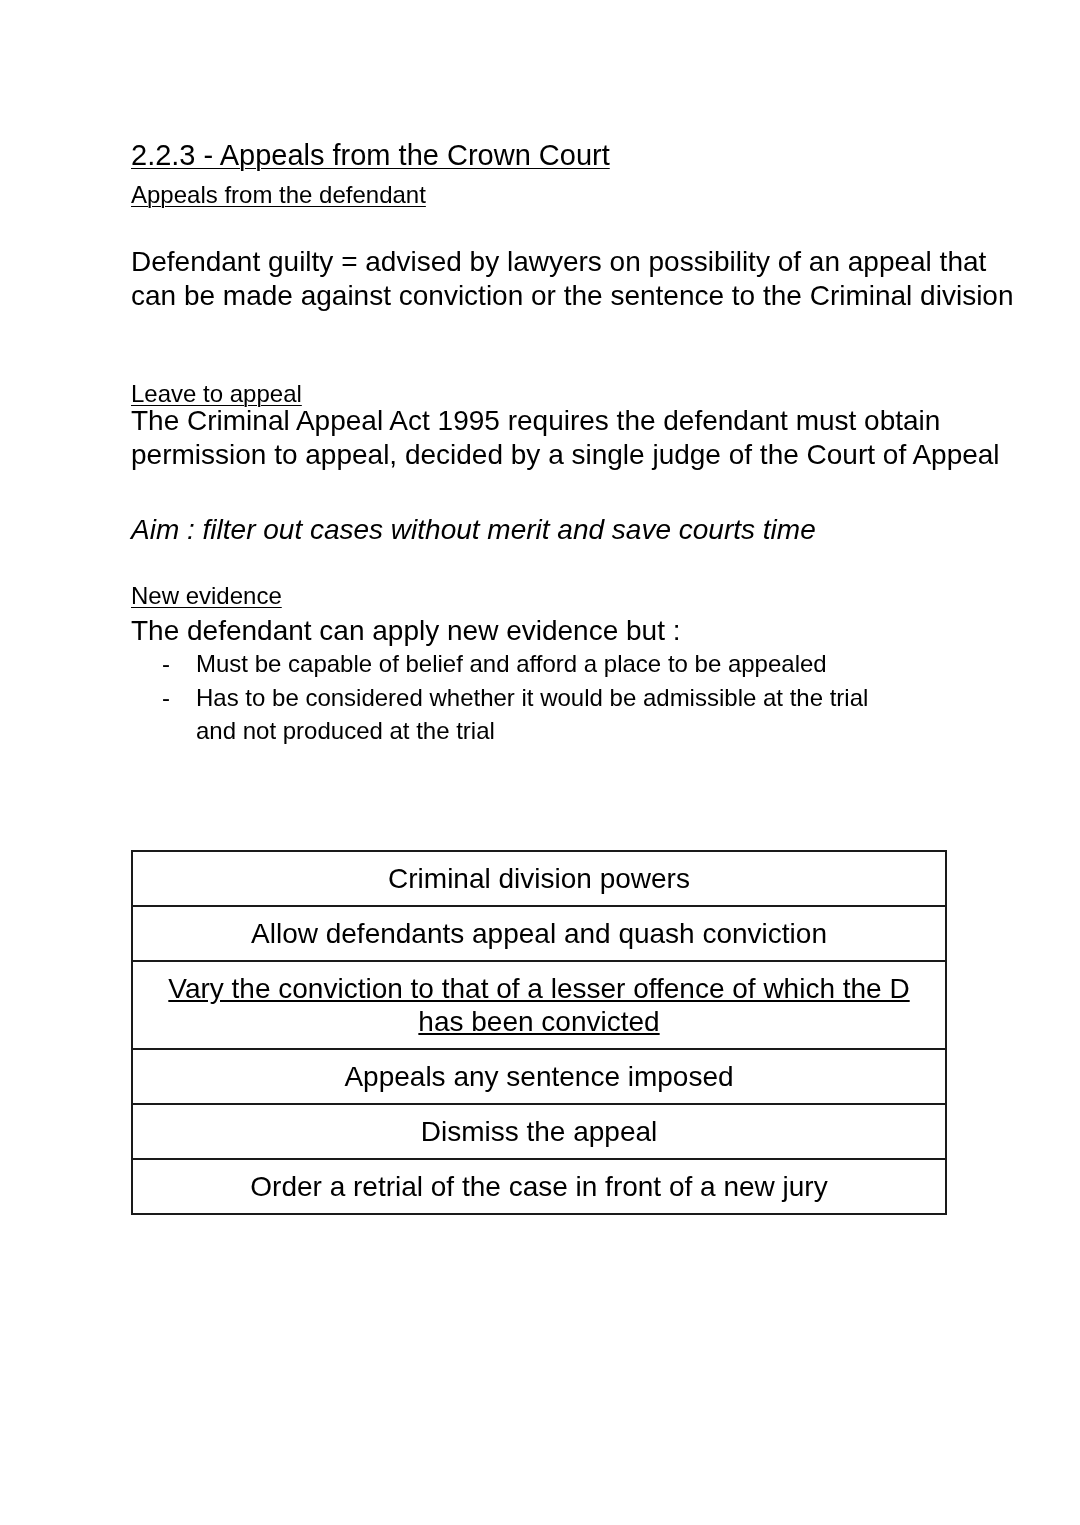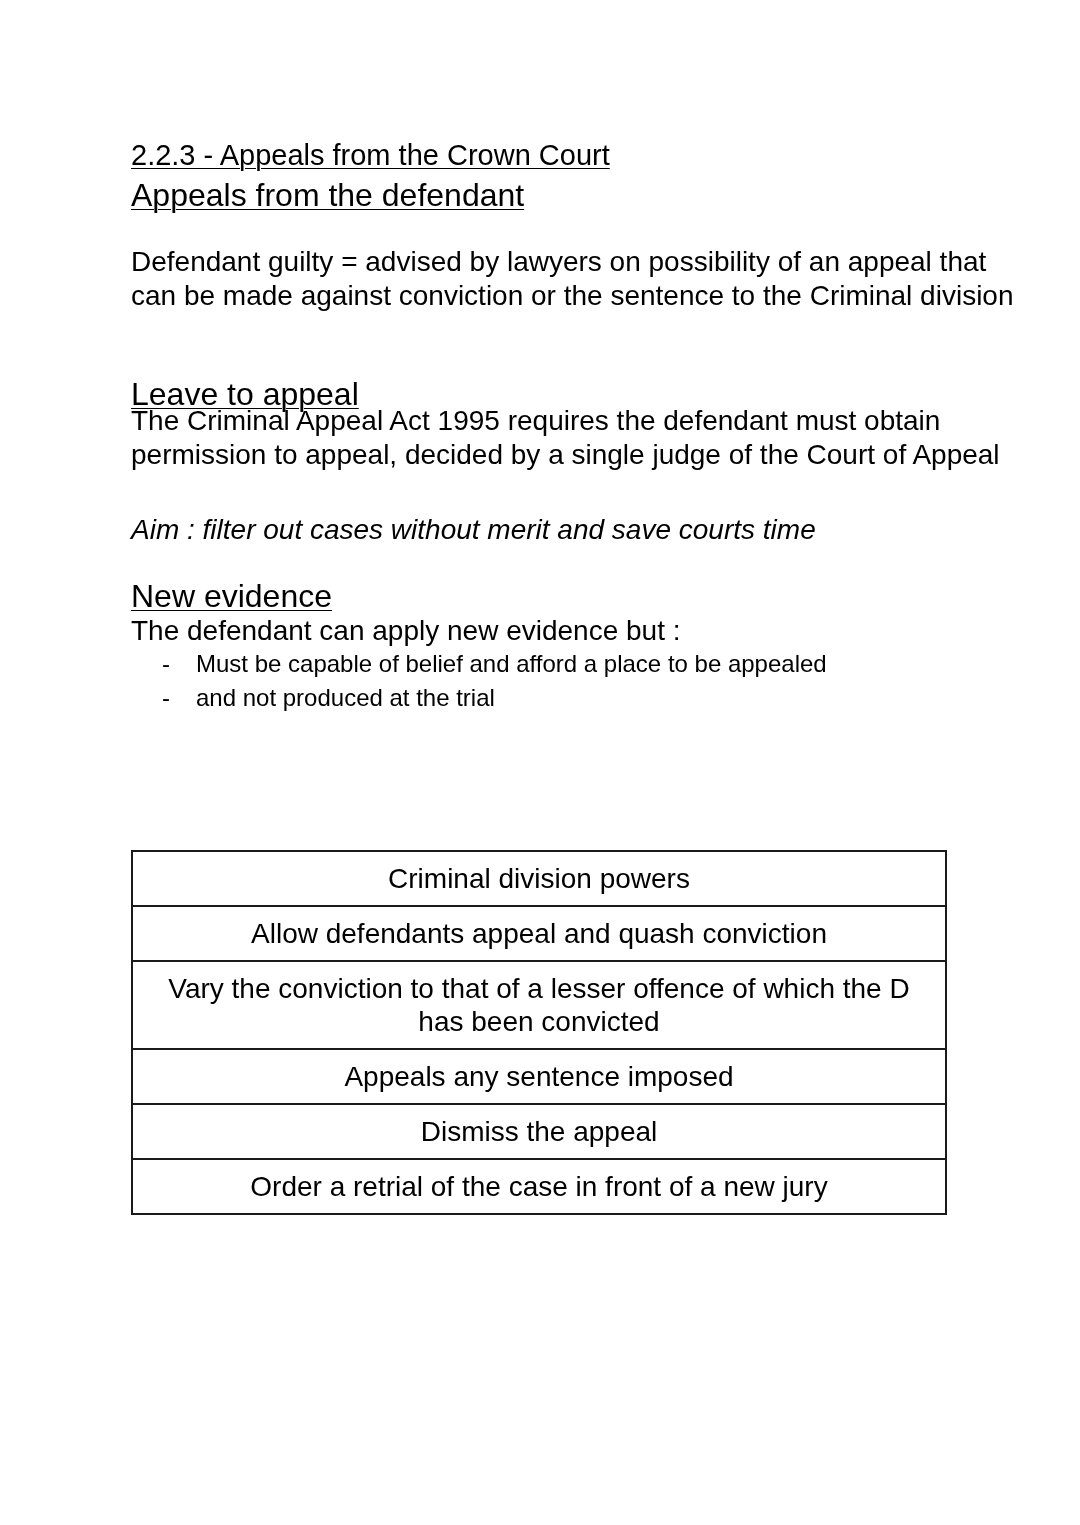--- a/index.html
+++ b/index.html
@@ -27,21 +27,21 @@
       top: 129px;
       left: 0;
       font-size: 29px;
       line-height: 36px;
       white-space: nowrap;
       margin-top: 8px;
     }
     .h2 {
       position: absolute;
       left: 0;
-      font-size: 32px;
+      font-size: 24px;
       line-height: 30px;
       white-space: nowrap;
     }
     .para {
       position: absolute;
       left: 0;
       font-size: 28px;
       line-height: 33.5px;
       width: 820px;
     }
@@ -115,39 +115,40 @@
     <span class="line">The defendant can apply new evidence but :</span>
   </div>
 
   <ul class="bullets">
     <li>
       <span class="dash">-</span>
       <span class="line">Must be capable of belief and afford a place to be appealed</span>
     </li>
     <li>
       <span class="dash">-</span>
+      <span class="line">Has to be considered whether it would be admissible at the trial</span>
       <span class="line">and not produced at the trial</span>
     </li>
   </ul>
 
 </div>
 
 <table class="powers-table">
   <tbody>
     <tr style="height:54px;">
       <td>
         <span class="line">Criminal division powers</span>
       </td>
     </tr>
     <tr style="height:53px;">
       <td>
         <span class="line">Allow defendants appeal and quash conviction</span>
       </td>
     </tr>
-    <tr style="height:87px;">
+    <tr style="height:87px;text-decoration:underline;">
       <td>
         <span class="line">Vary the conviction to that of a lesser offence of which the D</span>
         <span class="line">has been convicted</span>
       </td>
     </tr>
     <tr style="height:54px;">
       <td>
         <span class="line">Appeals any sentence imposed</span>
       </td>
     </tr>

